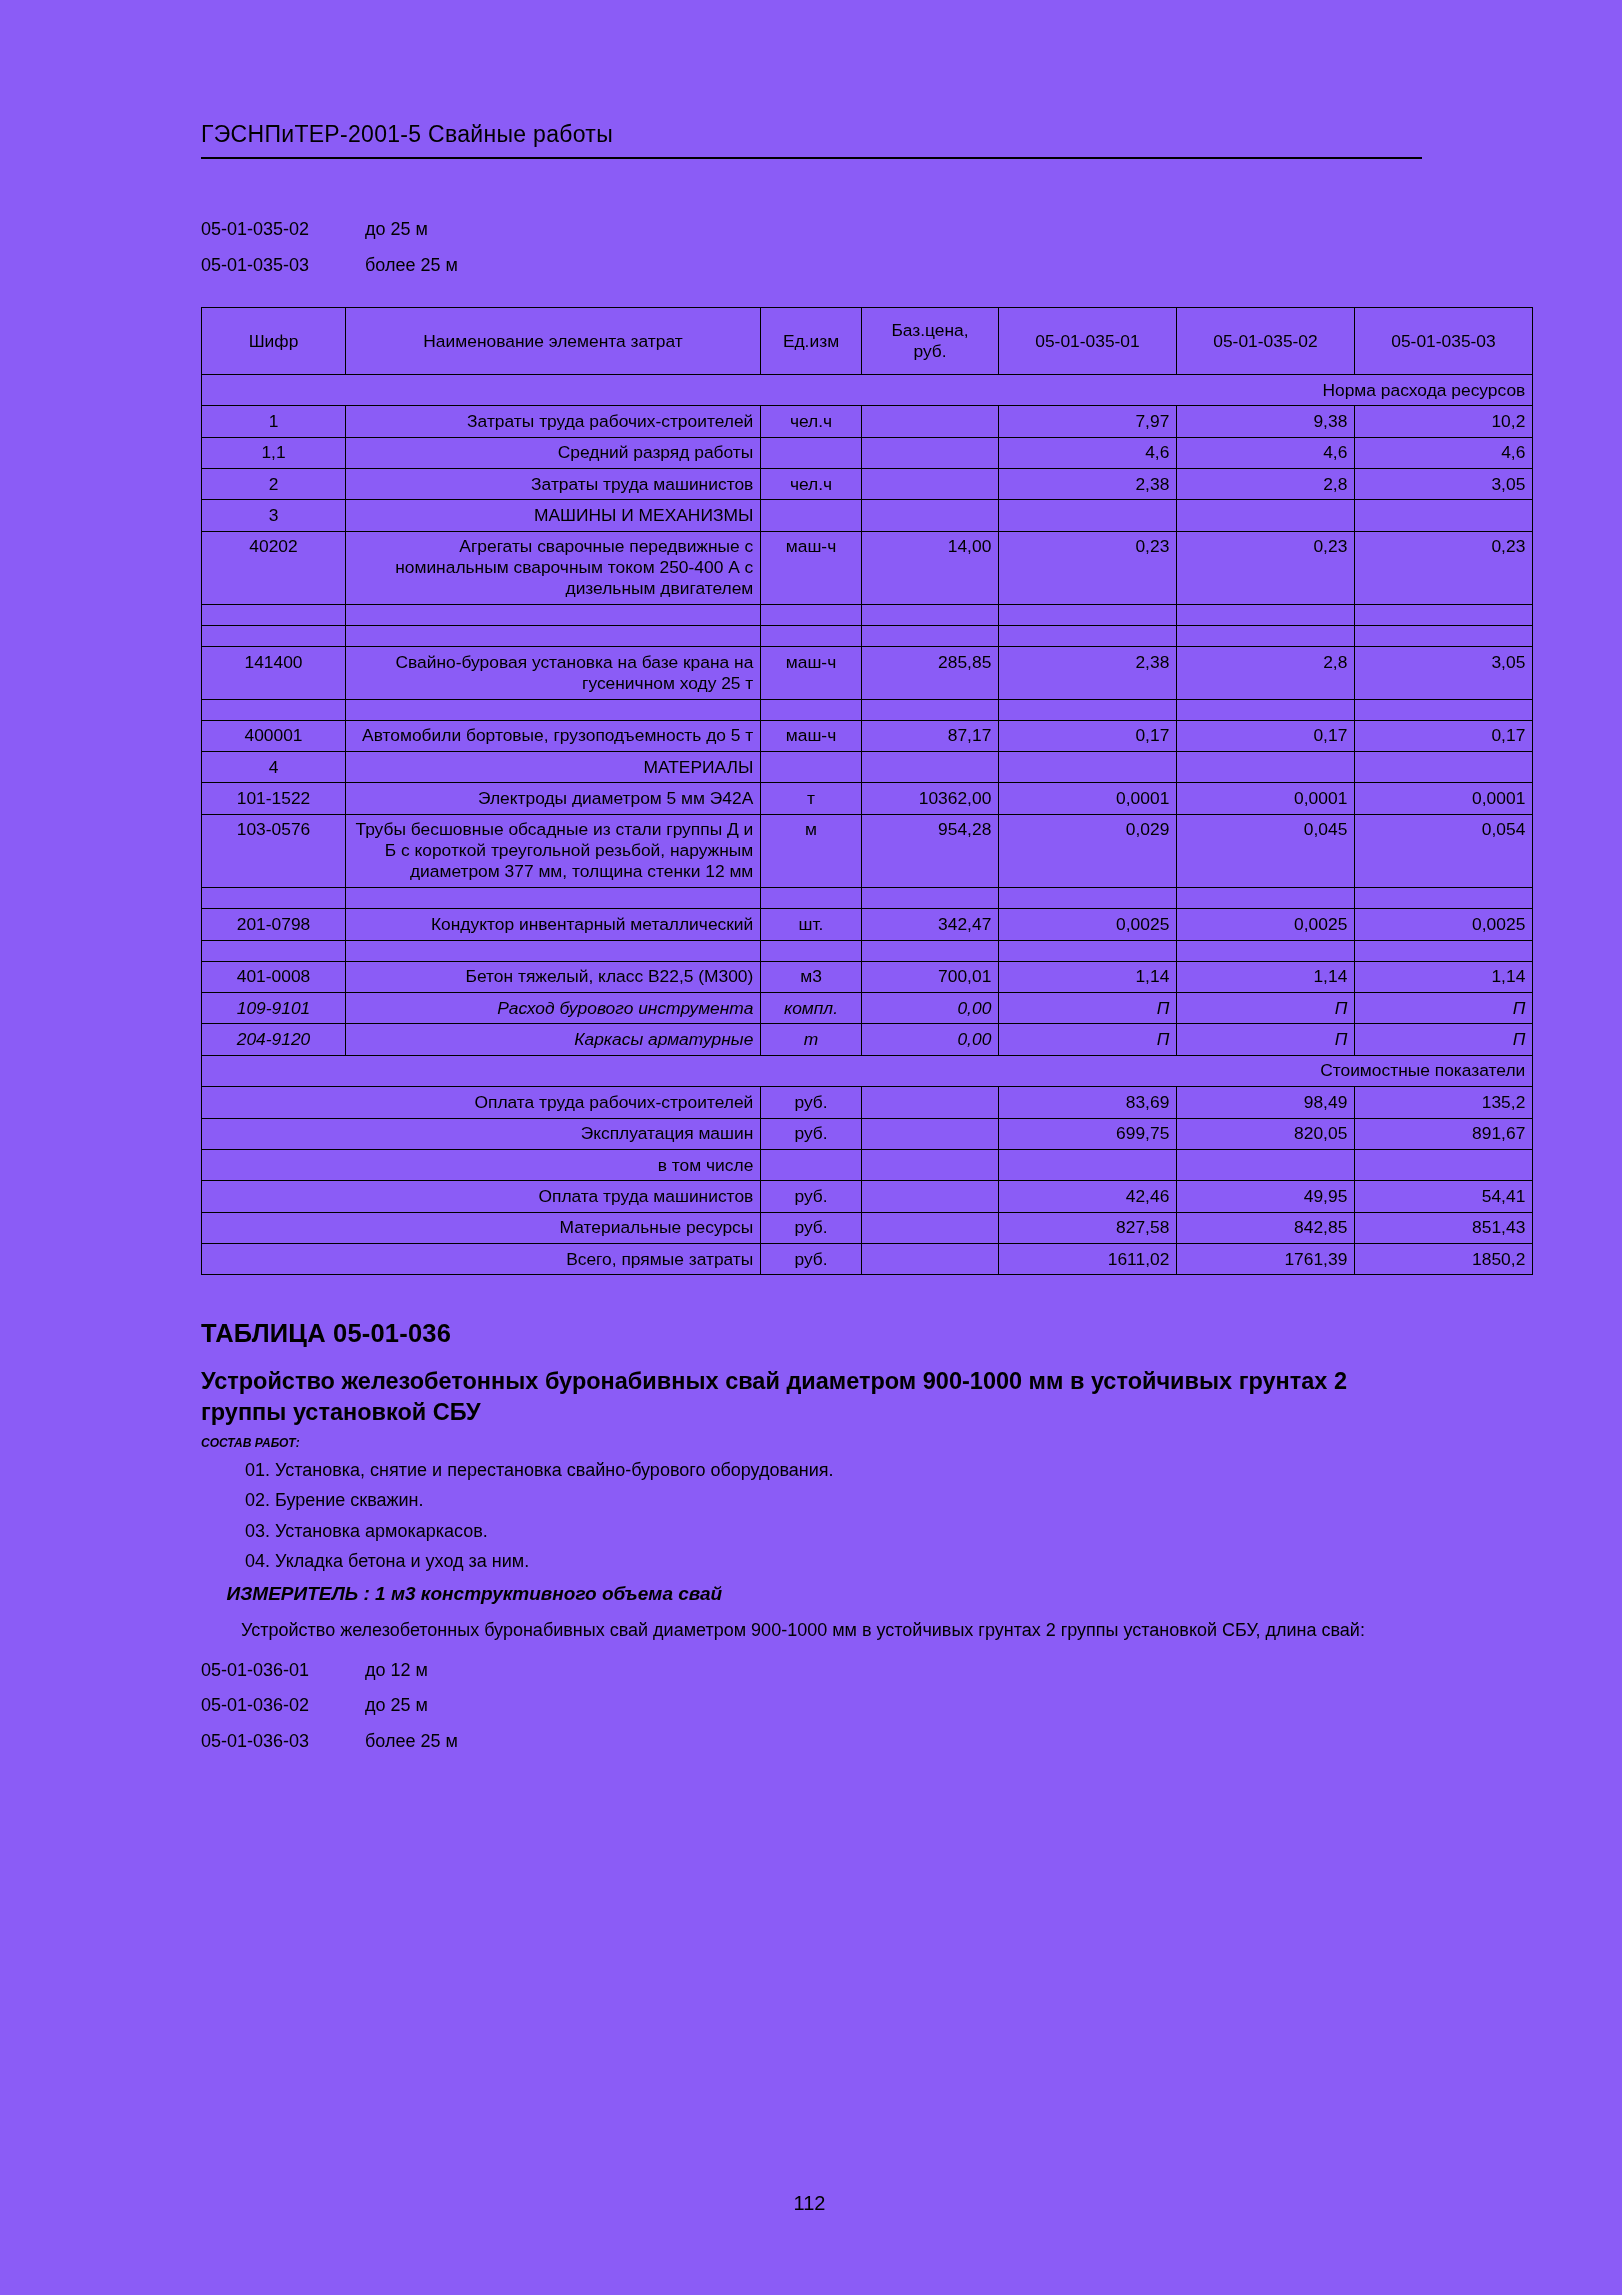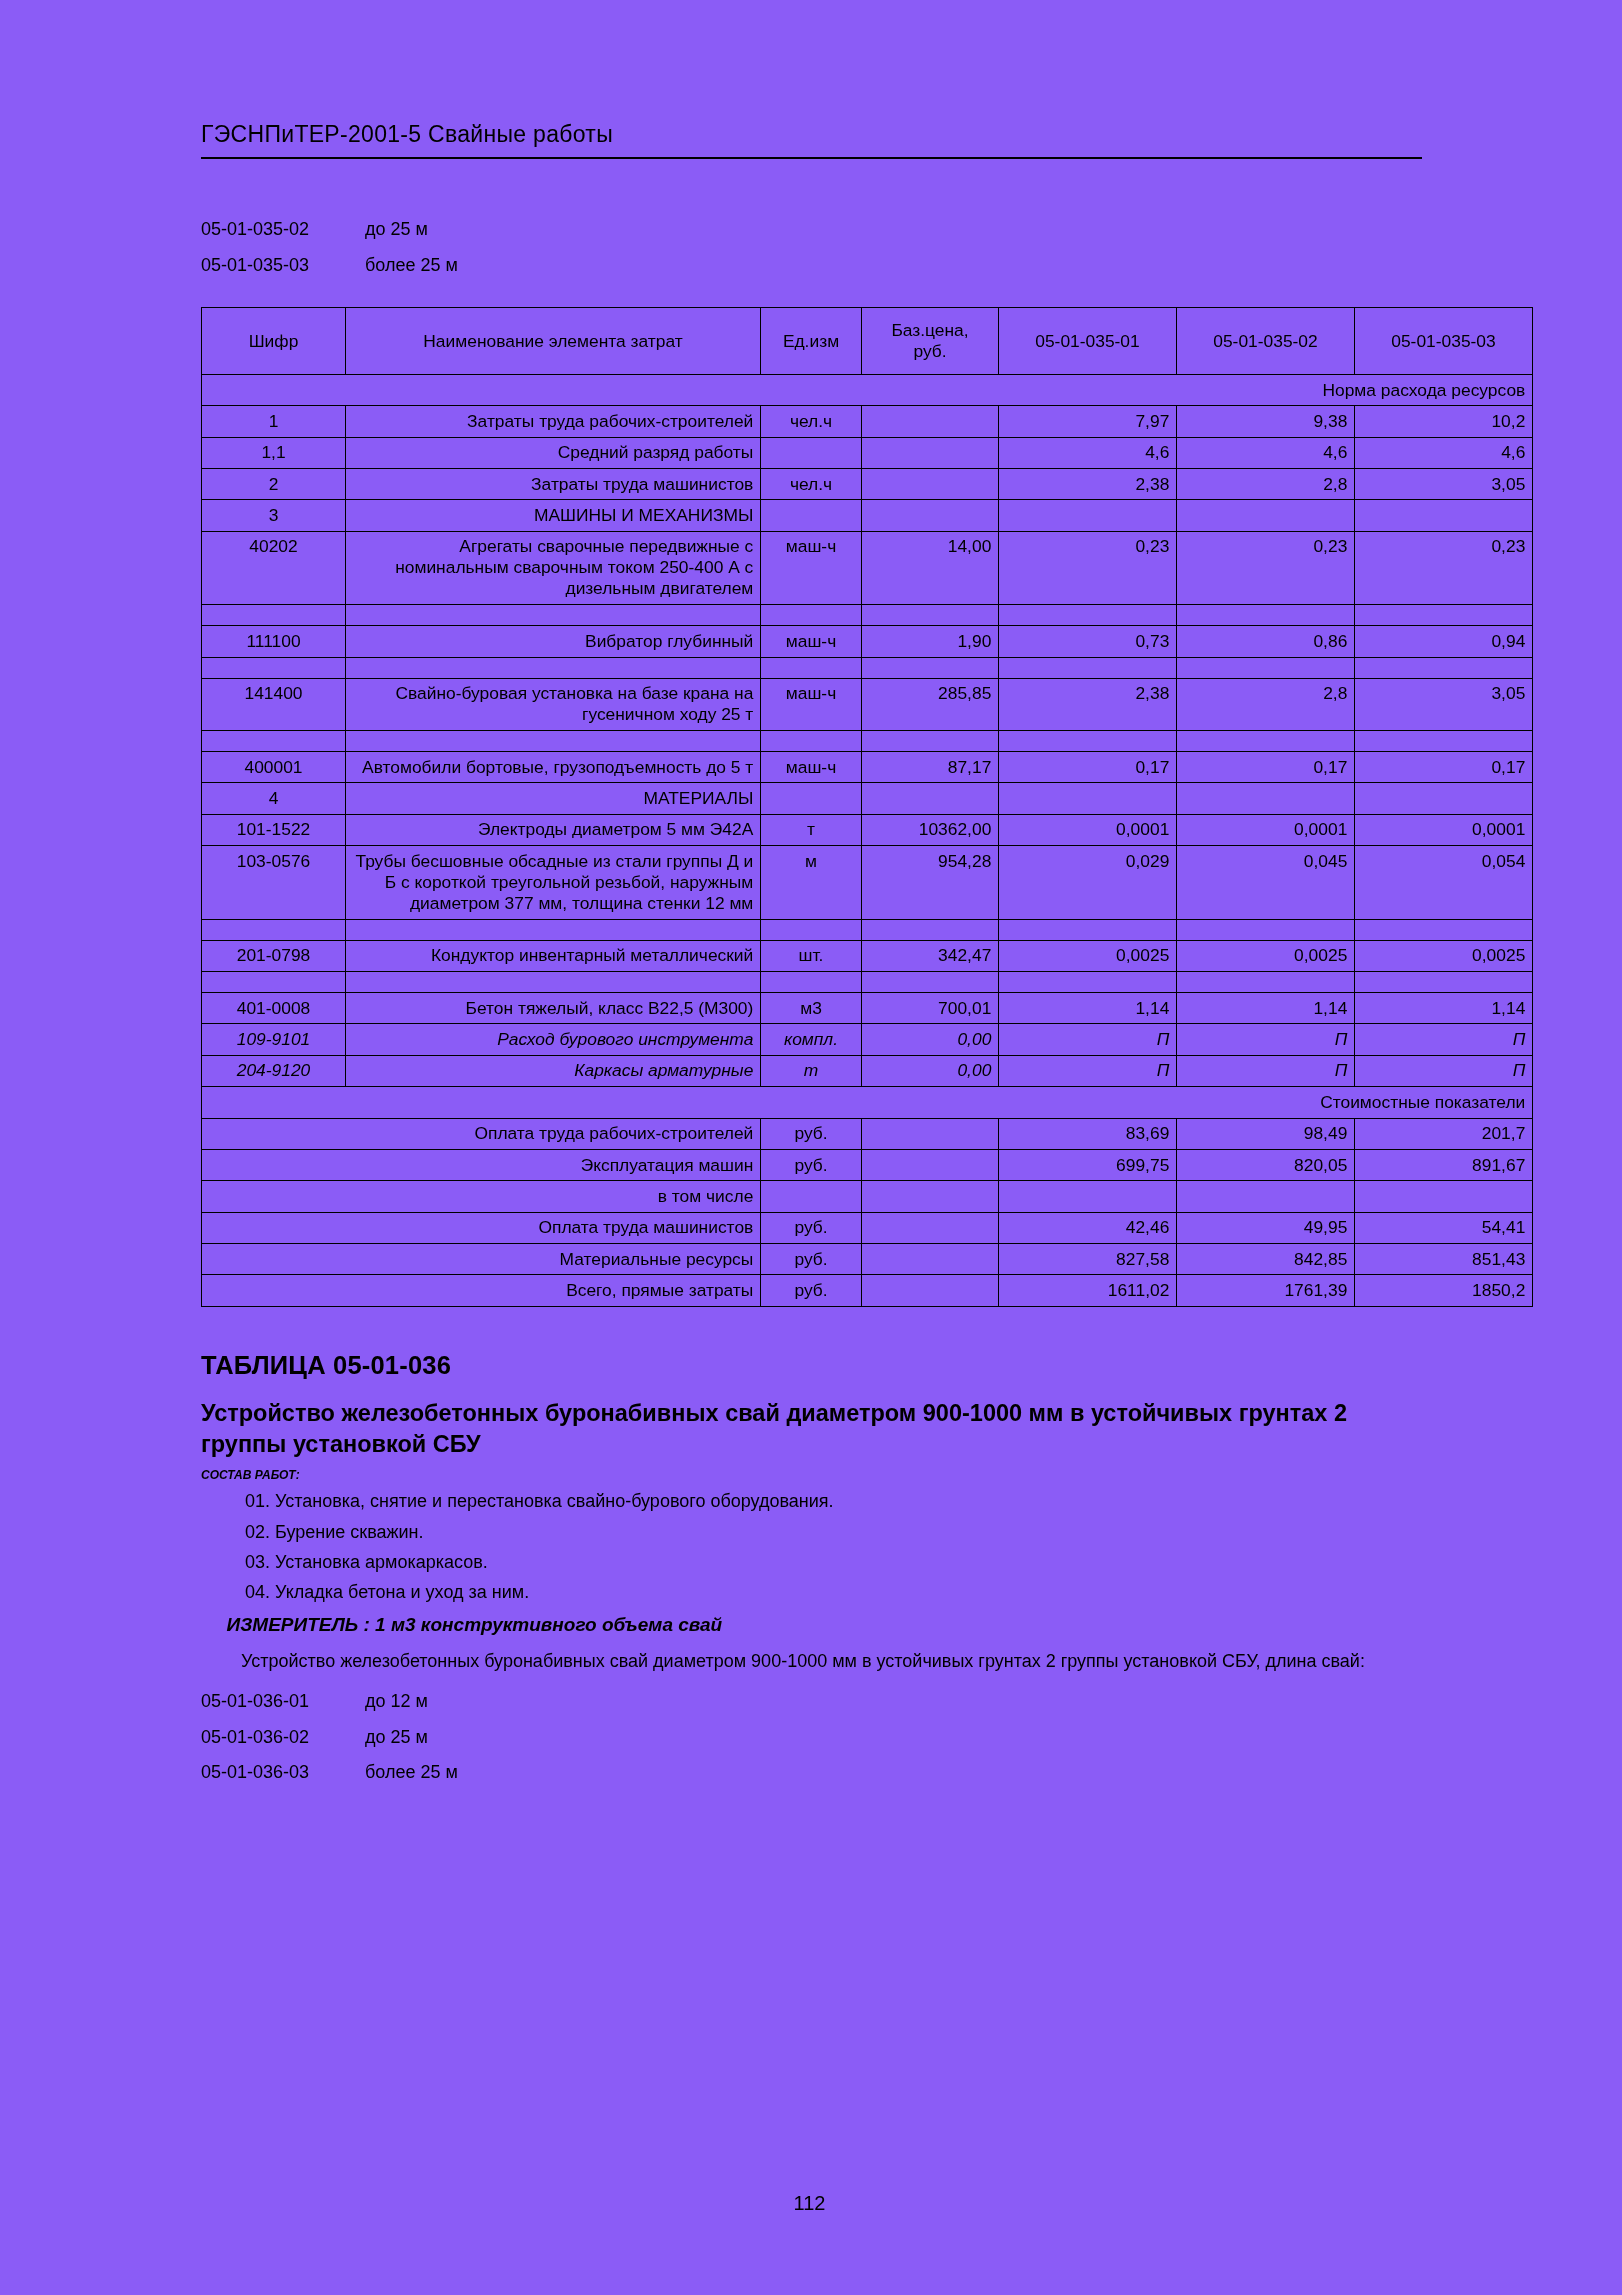--- a/index.html
+++ b/index.html
@@ -225,29 +225,20 @@
       </tr>
       <tr class="spacer-row">
           <td></td>
           <td></td>
           <td></td>
           <td></td>
           <td></td>
           <td></td>
           <td></td>
         </tr>
-      <tr>
-        <td class="cell-c">111100</td>
-        <td class="cell-l">Вибратор глубинный</td>
-        <td class="cell-c">маш-ч</td>
-        <td class="cell-r">1,90</td>
-        <td class="cell-r">0,73</td>
-        <td class="cell-r">0,86</td>
-        <td class="cell-r">0,94</td>
-      </tr>
       <tr class="spacer-row">
           <td></td>
           <td></td>
           <td></td>
           <td></td>
           <td></td>
           <td></td>
           <td></td>
         </tr>
       <tr>
@@ -362,21 +353,21 @@
       <tr class="section-row">
         <td colspan="7">Стоимостные показатели</td>
       </tr>
 
       <tr>
         <td colspan="2" class="cell-l bold">Оплата труда рабочих-строителей</td>
         <td class="cell-c bold">руб.</td>
         <td class="cell-r"></td>
         <td class="cell-r bold">83,69</td>
         <td class="cell-r bold">98,49</td>
-        <td class="cell-r bold">201,7</td>
+        <td class="cell-r bold">135,2</td>
       </tr>
       <tr>
         <td colspan="2" class="cell-l bold">Эксплуатация машин</td>
         <td class="cell-c bold">руб.</td>
         <td class="cell-r"></td>
         <td class="cell-r bold">699,75</td>
         <td class="cell-r bold">820,05</td>
         <td class="cell-r bold">891,67</td>
       </tr>
       <tr>

